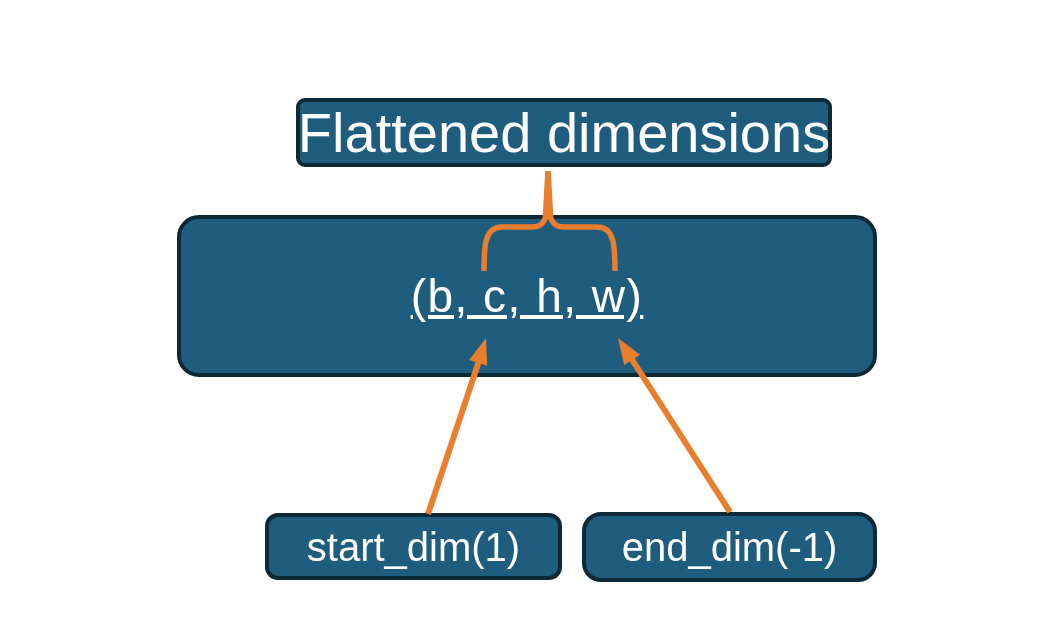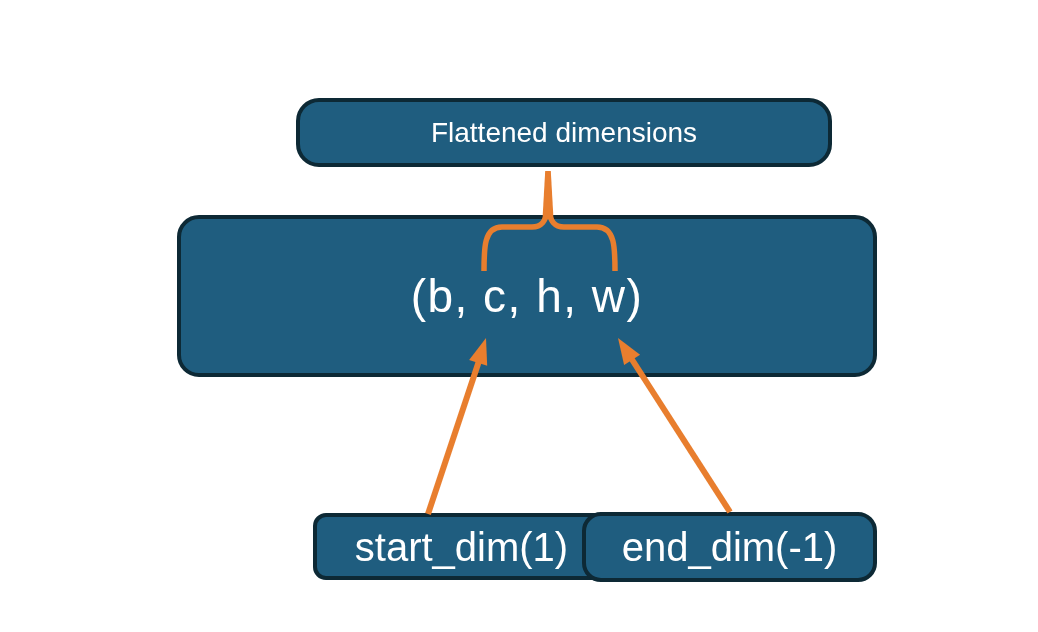--- a/index.html
+++ b/index.html
@@ -25,36 +25,36 @@
     justify-content: center;
     color: var(--text-color, #ffffff);
   }
   .node span {
     white-space: nowrap;
     line-height: 1;
   }
   .node-title {
     left: 296px; top: 98px;
     width: 536px; height: 69px;
-    border-radius: 23px;
-    font-size: 28px;
+    border-radius: 9px;
+    font-size: 56px;
   }
   .node-tensor {
     left: 177px; top: 215px;
     width: 700px; height: 162px;
     border-radius: 22px;
     font-size: 46px;
     letter-spacing: 1.5px;
+    text-decoration: underline;
   }
   .node-start {
     left: 265px; top: 513px;
     width: 297px; height: 67px;
     border-radius: 13px;
     font-size: 40px;
-    margin-left: 48px;
   }
   .node-end {
     left: 582px; top: 512px;
     width: 295px; height: 70px;
     border-radius: 19px;
     font-size: 40px;
   }
   svg.connector-layer {
     position: absolute;
     left: 0; top: 0;

